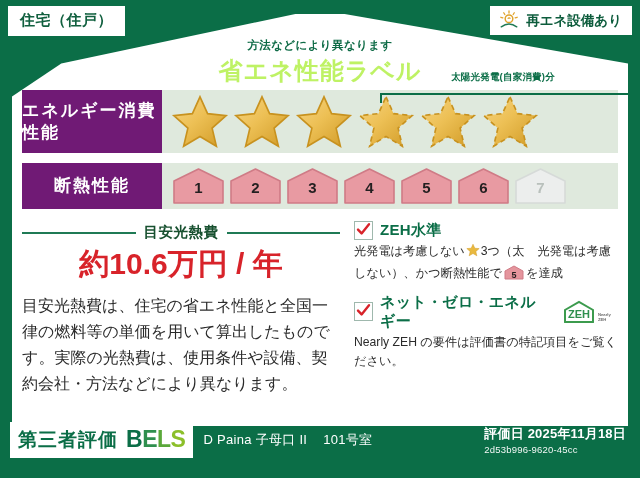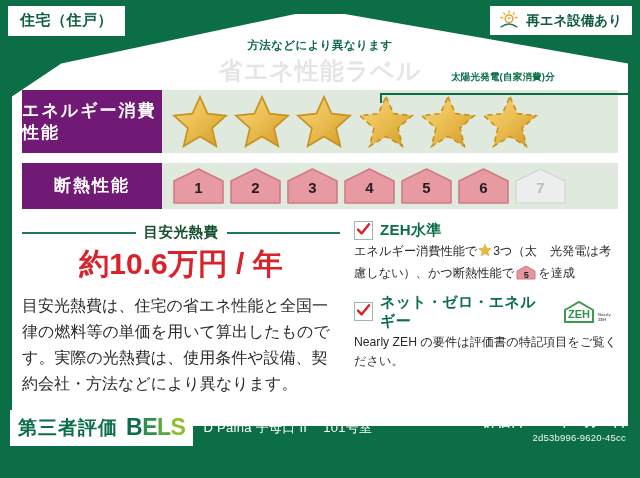--- a/index.html
+++ b/index.html
@@ -37,21 +37,21 @@
     display:flex;align-items:flex-end;gap:6px;
     z-index:6;
   }
   .sun-icon{width:22px;height:20px;flex:0 0 auto;}
 
   
   .title-block{
     position:absolute;left:0;top:38px;width:640px;text-align:center;z-index:5;
   }
   .title-sub{font-size:11.5px;font-weight:bold;color:#0e6b46;letter-spacing:.4px;}
-  .title-main{font-size:24px;font-weight:bold;color:#e5e5e5;letter-spacing:1px;margin-top:2px;}
+  .title-main{font-size:24px;font-weight:bold;color:#bef264;letter-spacing:1px;margin-top:2px;}
 
   
   .perf-row{position:relative;display:flex;align-items:stretch;margin-bottom:10px;}
   .perf-tag{
     width:140px;min-height:62px;background:#701a75;color:#ffffff;
     display:flex;flex-direction:column;align-items:center;justify-content:center;
     font-size:17px;font-weight:bold;line-height:1.25;letter-spacing:2px;
   }
   .perf-tag.thin{min-height:44px;font-size:17px;}
   .perf-body{
@@ -113,36 +113,36 @@
   }
   .mini-badge svg{display:block;}
   .mini-badge b{
     position:absolute;left:0;right:0;top:3px;text-align:center;
     font-size:9px;font-weight:bold;color:#231f20;
   }
   .zeh-logo{display:inline-flex;align-items:flex-end;gap:2px;margin-left:4px;vertical-align:-4px;}
 
   
   .footer{
-    position:absolute;left:0;bottom:16px;width:640px;height:68px;
+    position:absolute;left:0;bottom:4px;width:640px;height:68px;
     display:flex;align-items:center;z-index:6;
   }
   .bels-box{
     margin-left:10px;background:#ffffff;padding:4px 8px 5px 8px;
     display:flex;align-items:center;gap:8px;
   }
   .bels-jp{font-size:19px;font-weight:bold;color:#0b6e47;letter-spacing:1px;}
   .bels-en{font-size:23px;font-weight:bold;letter-spacing:-0.5px;}
   .bels-en .b1{color:#0b6e47;}
   .bels-en .b2{color:#2f8f4e;}
   .bels-en .b3{color:#5aa83a;}
   .bels-en .b4{color:#8cbf2a;}
   .bldg{color:#ffffff;font-size:13px;font-weight:normal;margin-left:10px;letter-spacing:.3px;}
   .bldg .room{margin-left:12px;}
-  .footer-right{margin-left:auto;margin-right:14px;text-align:right;color:#ffffff;}
+  .footer-right{margin-left:auto;margin-right:14px;color:#ffffff;}
   .eval-date{font-size:13px;font-weight:bold;letter-spacing:.2px;}
   .eval-id{font-size:9.5px;margin-top:1px;letter-spacing:.2px;opacity:.95;}
 </style>
 </head>
 <body>
 
 <div class="label-root">
 
   <div class="house-panel"></div>
 
@@ -314,21 +314,21 @@
         <div class="zeh-item">
           <div class="zeh-head">
             <span class="checkbox">
               <svg width="15" height="15" viewBox="0 0 15 15">
                 <path d="M2 7.6 L5.6 11.4 L13 2.2" fill="none" stroke="#d8232a" stroke-width="2.4" stroke-linecap="round" stroke-linejoin="round"></path>
               </svg>
             </span>
             <span class="zeh-title">ZEH水準</span>
           </div>
           <div class="zeh-desc">
-            <span>エネルギー消費性能で</span><span class="mini-star"><svg width="14" height="14" viewBox="0 0 24 24">
+            <span>光発電は考慮しない</span><span class="mini-star"><svg width="14" height="14" viewBox="0 0 24 24">
                   <polygon points="12,2 15.1,8.9 22.6,9.6 16.9,14.6 18.6,22 12,18 5.4,22 7.1,14.6 1.4,9.6 8.9,8.9" fill="#e9b93f" stroke="#d19a22" stroke-width="0.8"></polygon>
                 </svg></span><span>3つ（太</span><span class="mask-block"></span><span>光発電は考慮しない）、かつ断熱性能で</span><span class="mini-badge"><svg width="20" height="15" viewBox="0 0 20 15">
                   <path d="M1 14 L1 6 L10 1 L19 6 L19 14 Z" fill="#e5959d" stroke="#cf7b86" stroke-width="1"></path>
                 </svg><b>5</b></span><span>を達成</span>
           </div>
         </div>
 
         <div class="zeh-item">
           <div class="zeh-head">
             <span class="checkbox">

